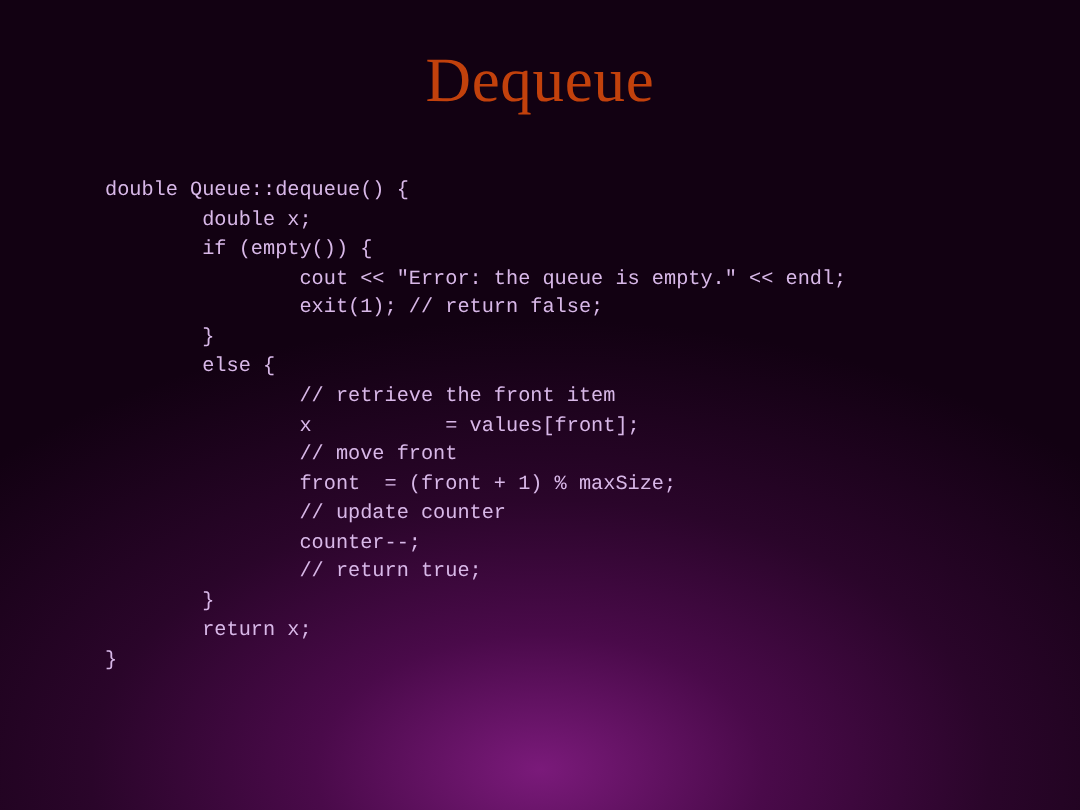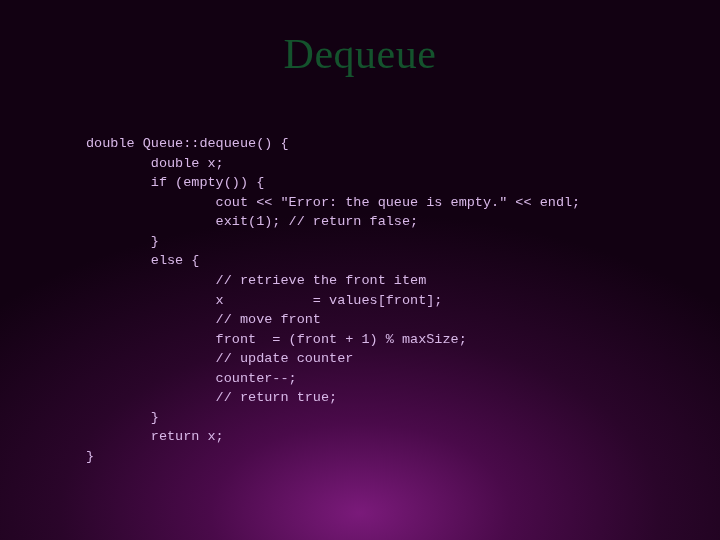--- a/index.html
+++ b/index.html
@@ -16,32 +16,32 @@
   }
   .slide {
     width: 100%;
     height: 100%;
     box-sizing: border-box;
     padding: 30px 60px 20px 60px;
   }
   .title {
     font-size: 42px;
     text-align: center;
-    color: #14532d;
-    margin-bottom: 56px;
+    color: #c2410c;
+    margin-bottom: 40px;
     font-weight: normal;
     letter-spacing: 0.5px;
   }
   .code {
     font-family: 'Courier New', monospace;
     font-size: 13.5px;
     line-height: 1.45;
     color: #d8b8e8;
     white-space: pre;
-    margin-left: 26px;
+    margin-left: 10px;
   }
 </style>
 </head>
 <body>
 
 <div class="slide">
   <div class="title">Dequeue</div>
   <div class="code"><span>double Queue::dequeue() {</span>
 <span>        double x;</span>
 <span>        if (empty()) {</span>

